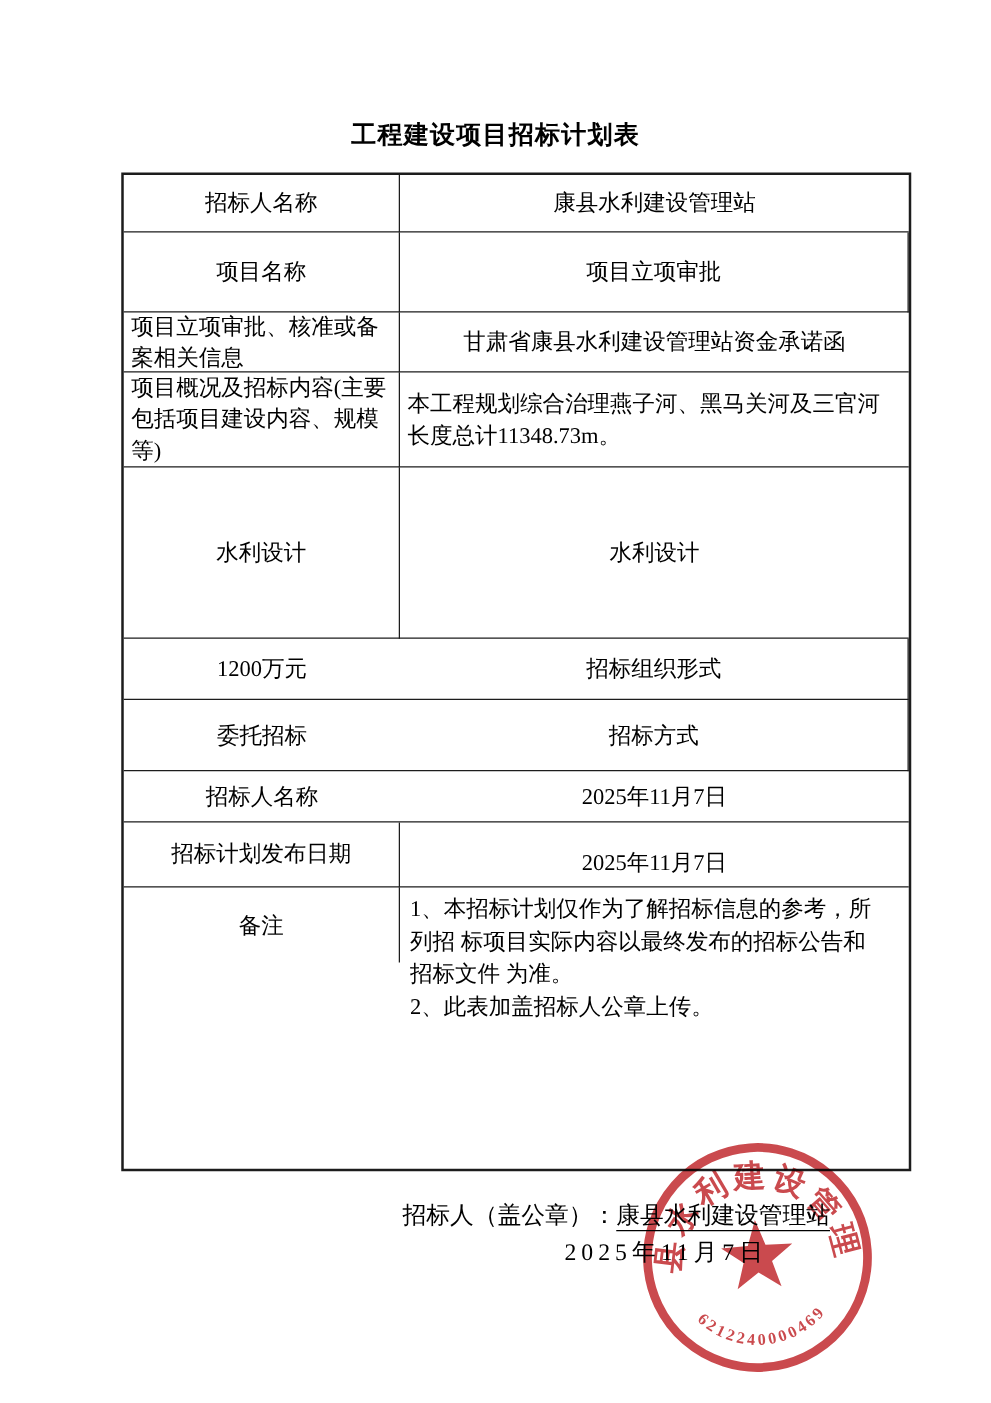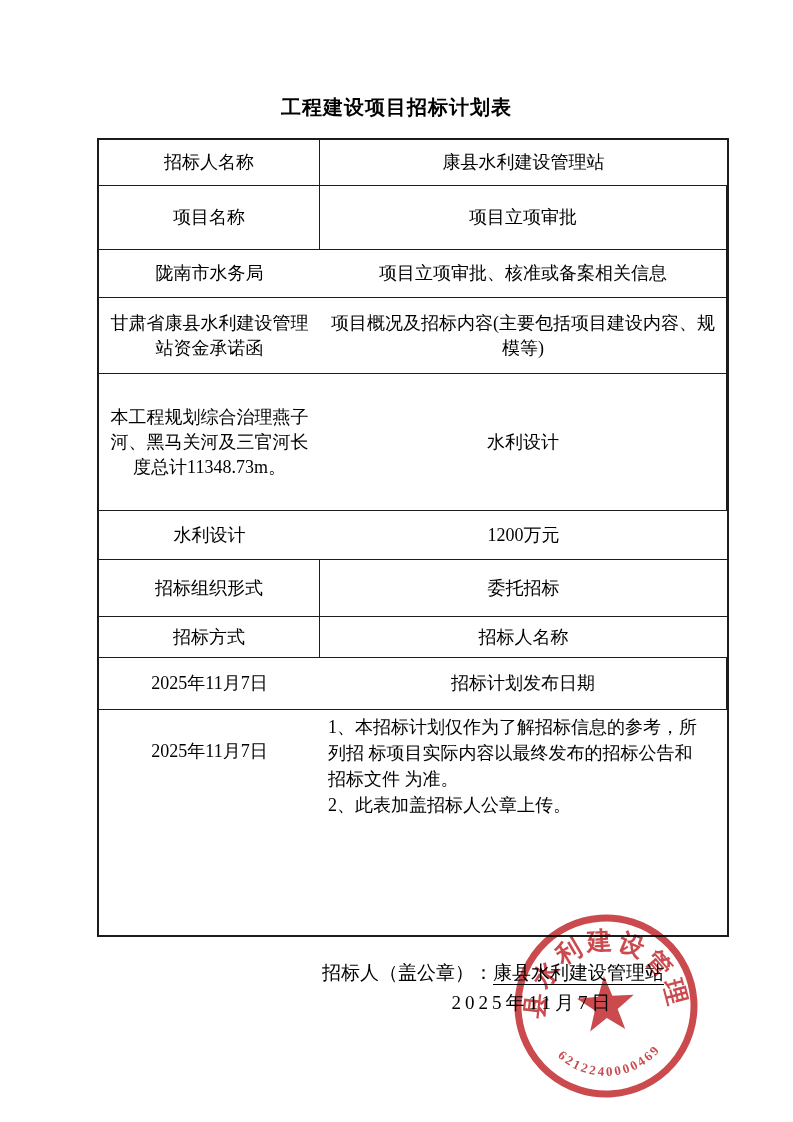--- a/index.html
+++ b/index.html
@@ -27,21 +27,21 @@
     display: grid;
     grid-template-columns: 221px 407px;
     grid-template-rows: 46px 64px 48px 76px 137px 49px 57px 41px 52px 60px 58px 107px;
     border: 2px solid #1c1c1c;
     background: #fff;
   }
   .cell {
     display: flex;
     align-items: center;
     justify-content: center;
-    text-align: center;
+    text-align: left;
     font-size: 18px;
     line-height: 25px;
     padding: 2px 6px;
     border-bottom: 1.5px solid #1c1c1c;
   }
   .lab { border-right: 1.5px solid #1c1c1c; }
   .bid-table > .cell:nth-last-child(-n+2) { border-bottom: none; }
   .val-bottom { align-items: flex-end; padding-bottom: 6px; }
   .val-remark {
     flex-direction: column;
@@ -86,21 +86,20 @@
 
 <div class="doc-title">工程建设项目招标计划表</div>
 
 <div class="bid-table">
   <div class="cell lab">招标人名称</div>
   <div class="cell val">康县水利建设管理站</div>
 
   <div class="cell lab">项目名称</div>
 
   <div class="cell lab">项目立项审批</div>
-  <div class="cell val">陇南市水务局</div>
 
   <div class="cell lab">项目立项审批、核准或备案相关信息</div>
   <div class="cell val">甘肃省康县水利建设管理站资金承诺函</div>
 
   <div class="cell lab">项目概况及招标内容(主要包括项目建设内容、规模等)</div>
   <div class="cell val">本工程规划综合治理燕子河、黑马关河及三官河长度总计11348.73m。</div>
 
   <div class="cell lab">水利设计</div>
   <div class="cell val">水利设计</div>
 
@@ -110,20 +109,21 @@
   <div class="cell val">委托招标</div>
 
   <div class="cell lab">招标方式</div>
   <div class="cell val">招标人名称</div>
 
   <div class="cell val">2025年11月7日</div>
 
   <div class="cell lab">招标计划发布日期</div>
   <div class="cell val val-bottom">2025年11月7日</div>
 
+  <div class="cell lab">备注</div>
   <div class="cell val val-remark">
     <div>1、本招标计划仅作为了解招标信息的参考，所列招 标项目实际内容以最终发布的招标公告和招标文件 为准。</div>
     <div>2、此表加盖招标人公章上传。</div>
   </div>
 </div>
 
 <div class="signature">
   <div class="sig-line1"><span>招标人（盖公章）：</span><span class="sig-name">康县水利建设管理站</span></div>
   <div class="sig-date">2025年11月7日</div>
 </div>

